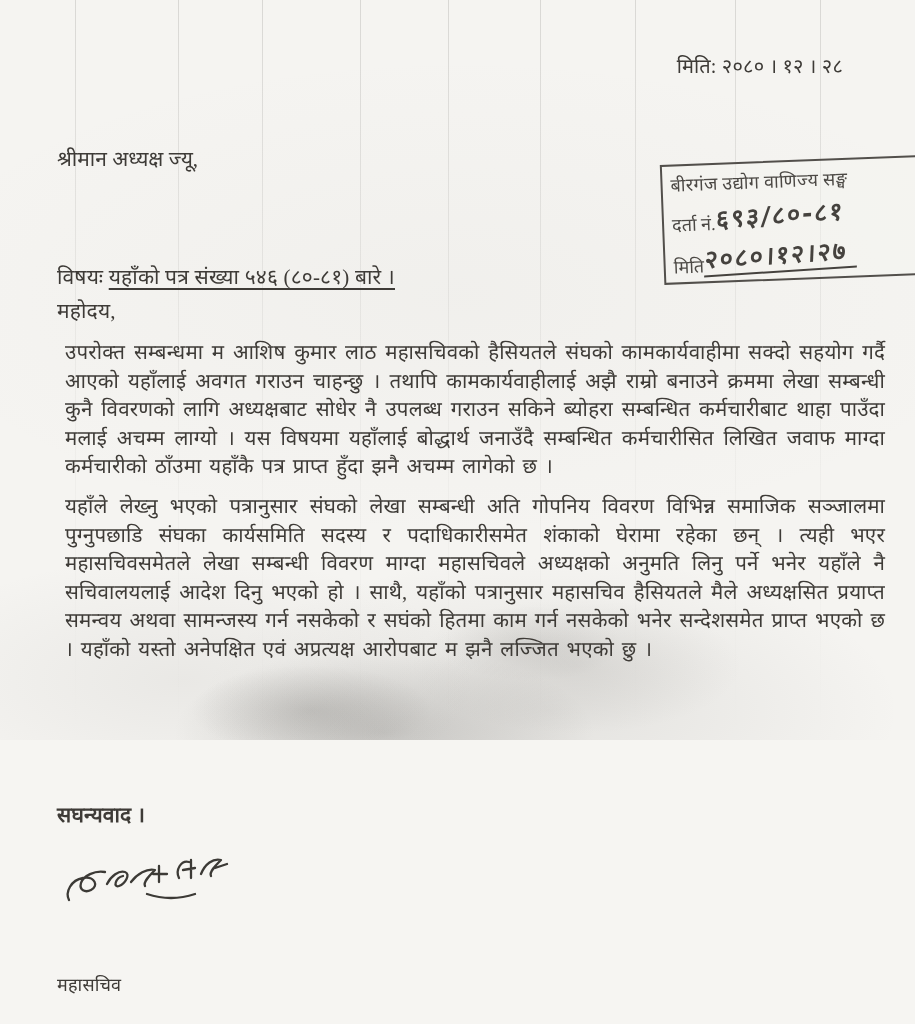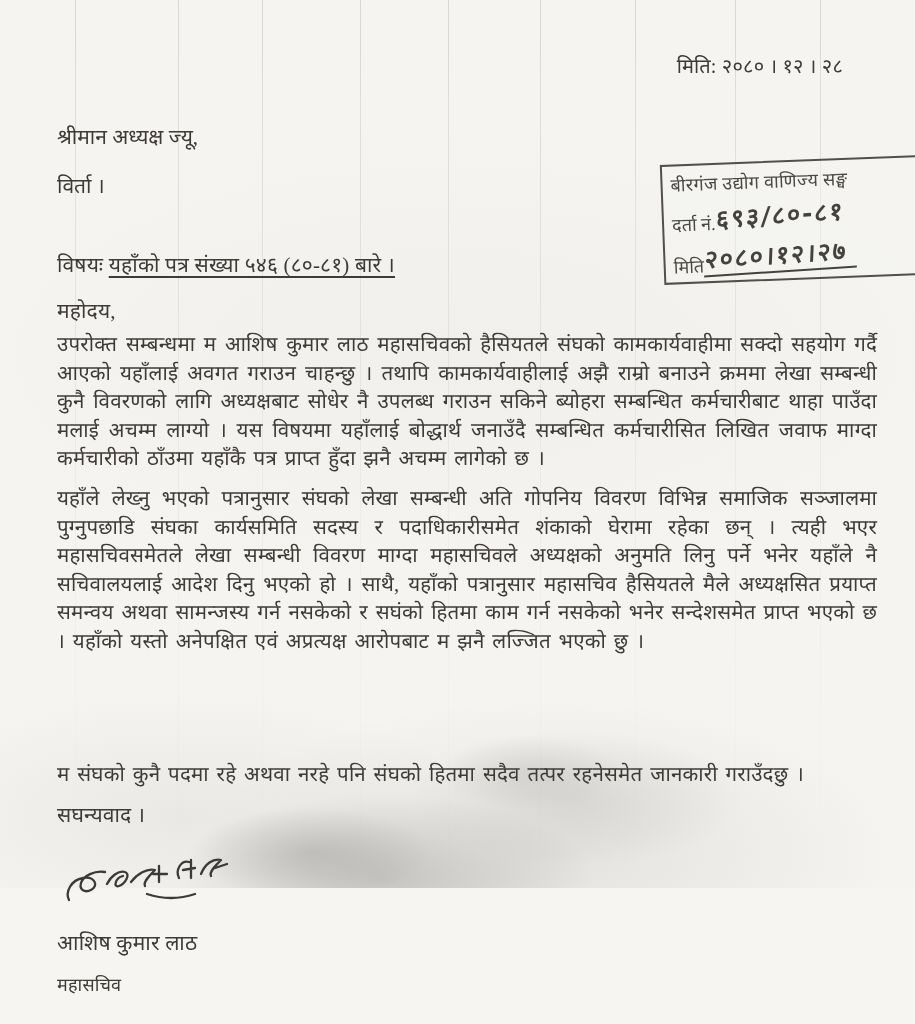--- a/index.html
+++ b/index.html
@@ -9,21 +9,21 @@
   body {
     width: 915px;
     height: 1024px;
     overflow: hidden;
     font-family: "Liberation Serif", "DejaVu Serif", serif;
     background: #f6f5f2;
   }
   .page {
     position: relative;
     width: 915px;
-    height: 888px;
+    height: 740px;
     background: #f5f4f1;
     color: #3e3b37;
   }
   
   .paper-texture {
     position: absolute;
     inset: 0;
     background:
       radial-gradient(ellipse 420px 180px at 20% 92%, rgba(130,128,124,0.10), transparent 70%),
       radial-gradient(ellipse 500px 220px at 60% 96%, rgba(120,118,114,0.14), transparent 70%),
@@ -56,20 +56,21 @@
   .recipient {
     position: absolute;
     left: 57px;
     top: 122px;
     font-size: 21px;
   }
   .recipient .line {
     display: block;
     margin-bottom: 21px;
     white-space: nowrap;
+    margin-top: 22px;
   }
   
   .stamp {
     position: absolute;
     left: 662px;
     top: 160px;
     width: 240px;
     padding: 6px 8px 4px 8px;
     border: 2.5px solid #524f4b;
     transform: rotate(-2.2deg);
@@ -96,52 +97,53 @@
     transform-origin: left bottom;
     color: #45423e;
     white-space: nowrap;
   }
   .hand.underlined {
     border-bottom: 2px solid #45423e;
     padding-right: 10px;
   }
   .subject-line {
     left: 57px;
-    top: 250px;
+    top: 262px;
     font-size: 21px;
     text-align: right;
   }
   .subject-underline {
     text-decoration: underline;
     text-underline-offset: 4px;
   }
   .salutation {
     left: 57px;
     top: 296px;
     font-size: 21px;
   }
   .body-para {
     position: absolute;
     left: 57px;
     width: 820px;
-    margin: 0;
+    margin: 8px;
     font-size: 20.5px;
     line-height: 28.5px;
     text-align: justify;
     letter-spacing: 0.2px;
     word-spacing: 2.5px;
   }
   .para-1 { top: 330px; }
   .para-2 { top: 484px; font-family: Liberation Serif, serif; }
   .para-3 { top: 666px; }
   .para-4 { top: 760px; }
   .thanks {
     left: 57px;
     top: 800px;
     font-size: 21px;
+    font-weight: bold;
   }
   .signature {
     position: absolute;
     left: 55px;
     top: 852px;
     width: 200px;
     height: 75px;
   }
   .sig-name {
     left: 57px;
@@ -167,21 +169,20 @@
   <div class="fold-line" style="left:448px"></div>
   <div class="fold-line" style="left:540px"></div>
   <div class="fold-line" style="left:635px"></div>
   <div class="fold-line" style="left:735px"></div>
   <div class="fold-line" style="left:820px"></div>
 
   <div class="txt date-line">मिति: २०८० । १२ । २८</div>
 
   <div class="recipient">
     <span class="line">श्रीमान अध्यक्ष ज्यू,</span>
-    <span class="line">विर्ता ।</span>
   </div>
 
   <div class="stamp">
     <div class="org">बीरगंज उद्योग वाणिज्य सङ्घ</div>
     <div class="row">
       <span>दर्ता नं.</span>
       <span class="hand">६९३/८०-८१</span>
     </div>
     <div class="row">
       <span>मिति</span>
@@ -191,31 +192,29 @@
 
   <div class="txt subject-line">
     <span>विषयः</span>
     <span class="subject-underline">यहाँको पत्र संख्या ५४६ (८०-८१) बारे ।</span>
   </div>
 
   <div class="txt salutation">महोदय,</div>
 
   <p class="body-para para-1">उपरोक्त सम्बन्धमा म आशिष कुमार लाठ महासचिवको हैसियतले संघको कामकार्यवाहीमा सक्दो सहयोग गर्दै आएको यहाँलाई अवगत गराउन चाहन्छु । तथापि कामकार्यवाहीलाई अझै राम्रो बनाउने क्रममा लेखा सम्बन्धी कुनै विवरणको लागि अध्यक्षबाट सोधेर नै उपलब्ध गराउन सकिने ब्योहरा सम्बन्धित कर्मचारीबाट थाहा पाउँदा मलाई अचम्म लाग्यो । यस विषयमा यहाँलाई बोद्धार्थ जनाउँदै सम्बन्धित कर्मचारीसित लिखित जवाफ माग्दा कर्मचारीको ठाँउमा यहाँकै पत्र प्राप्त हुँदा झनै अचम्म लागेको छ ।</p>
   <p class="body-para para-2">यहाँले लेख्नु भएको पत्रानुसार संघको लेखा सम्बन्धी अति गोपनिय विवरण विभिन्न समाजिक सञ्जालमा पुग्नुपछाडि संघका कार्यसमिति सदस्य र पदाधिकारीसमेत शंकाको घेरामा रहेका छन् । त्यही भएर महासचिवसमेतले लेखा सम्बन्धी विवरण माग्दा महासचिवले अध्यक्षको अनुमति लिनु पर्ने भनेर यहाँले नै सचिवालयलाई आदेश दिनु भएको हो । साथै, यहाँको पत्रानुसार महासचिव हैसियतले मैले अध्यक्षसित प्रयाप्त समन्वय अथवा सामन्जस्य गर्न नसकेको र सघंको हितमा काम गर्न नसकेको भनेर सन्देशसमेत प्राप्त भएको छ । यहाँको यस्तो अनेपक्षित एवं अप्रत्यक्ष आरोपबाट म झनै लज्जित भएको छु ।</p>
-  <p class="body-para para-4">म संघको कुनै पदमा रहे अथवा नरहे पनि संघको हितमा सदैव तत्पर रहनेसमेत जानकारी गराउँदछु ।</p>
 
   <div class="txt thanks">सघन्यवाद ।</div>
 
   <svg class="signature" viewBox="0 0 200 75" aria-hidden="true">
     <g fill="none" stroke="#3c3a36" stroke-width="2.3" stroke-linecap="round" stroke-linejoin="round">
       <path d="M14 48 C 10 40, 16 28, 28 26 C 40 24, 44 34, 36 38 C 30 41, 24 38, 26 31 C 28 24, 40 18, 50 20"></path>
       <path d="M52 32 C 56 24, 64 18, 70 20 C 76 22, 70 32, 64 34 C 58 36, 60 26, 68 24"></path>
       <path d="M76 30 C 82 22, 92 16, 100 18 C 94 24, 88 30, 90 34"></path>
       <path d="M104 30 L 104 14 M 98 22 L 112 22"></path>
       <path d="M124 26 C 120 18, 126 8, 134 10 M 128 18 L 140 16 M 136 8 L 136 26"></path>
       <path d="M146 22 C 150 12, 158 6, 166 8 C 160 14, 154 20, 156 24 M 160 16 L 172 12"></path>
       <path d="M92 42 C 110 48, 128 46, 140 42"></path>
     </g>
   </svg>
 
-  <div class="txt sig-name">आशिष कुमार लाठ</div>
   <div class="txt sig-title">महासचिव</div>
 </div>
 
 </body></html>

